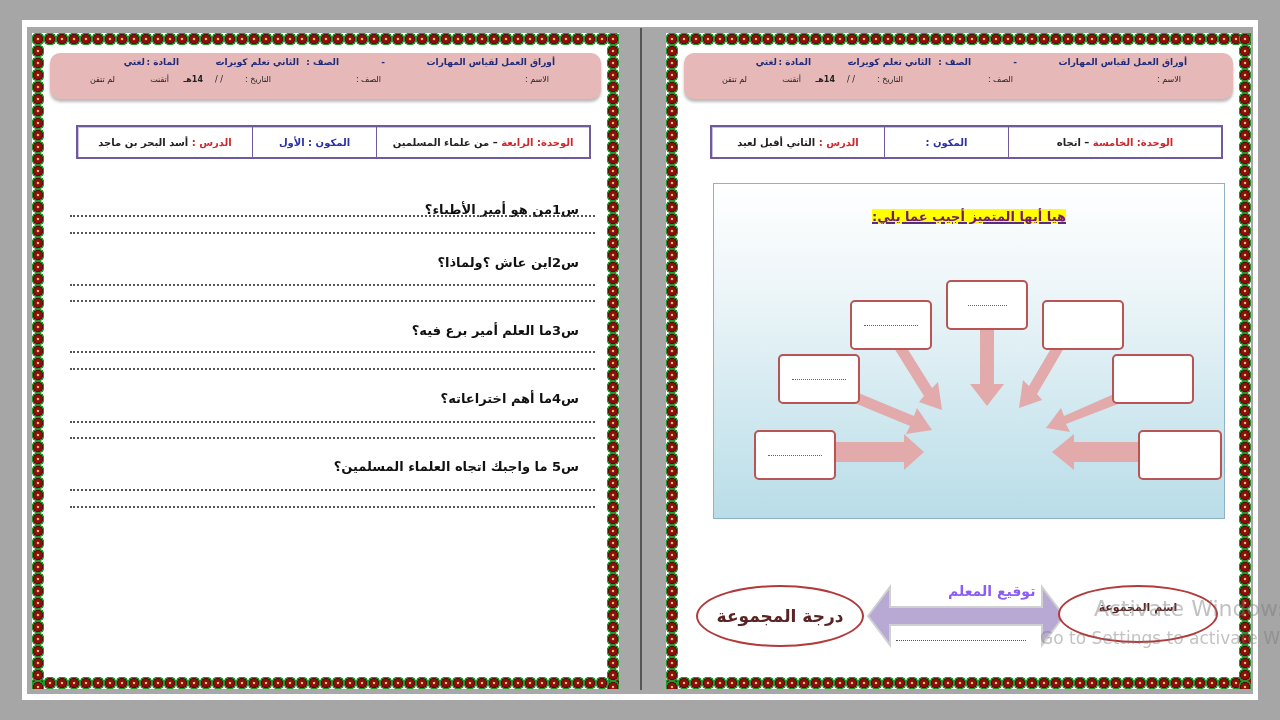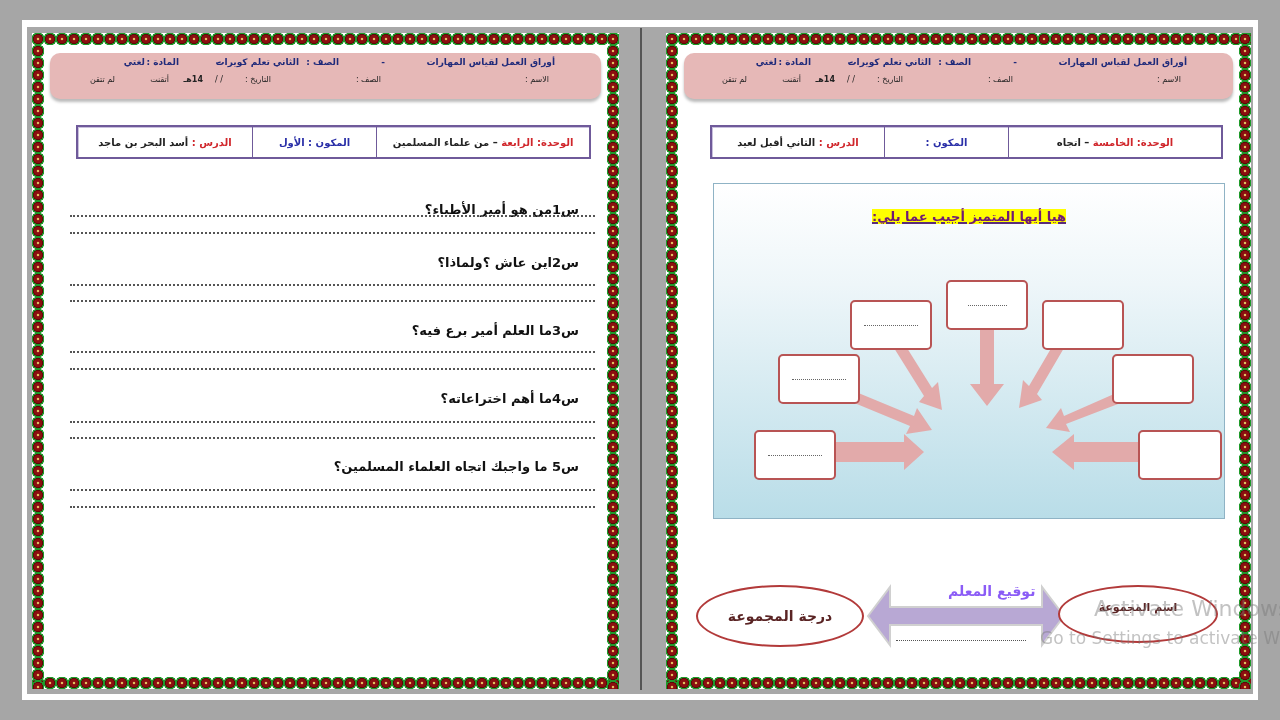--- a/index.html
+++ b/index.html
@@ -39,21 +39,21 @@
   
   .activity{position:absolute;left:47px;right:26px;top:150px;height:334px;border:1px solid #8fb3c5;background:linear-gradient(#ffffff 0%,#eef6f9 30%,#b9dde8 100%);}
   .act-title{position:absolute;left:0;right:0;top:22px;text-align:center;direction:rtl;}
   .act-title span{background:#ffff00;color:#701a75;font-weight:bold;font-size:13px;text-decoration:underline;text-decoration-color:#5a2c7a;text-decoration-thickness:2px;}
   .act-instr{position:absolute;left:0;right:0;top:40px;text-align:center;color:#e02020;font-weight:bold;font-size:13px;direction:rtl;}
   .diagram{position:absolute;left:0;top:0;width:512px;height:334px;}
   .box{position:absolute;background:#fff;border:2px solid #b85454;border-radius:5px;box-sizing:border-box;display:flex;align-items:center;justify-content:center;}
   .box .dl{width:70%;border-top:1px dotted #666;}
   .center{position:absolute;left:216px;top:228px;width:116px;height:88px;border:2px solid #b85454;border-radius:50%;background:#fff;box-sizing:border-box;display:flex;align-items:center;justify-content:center;text-align:center;font-size:11px;line-height:14px;color:#222;direction:rtl;padding:6px 14px;}
 
-  .footer-ellipse{position:absolute;border:2px solid #b23a3a;border-radius:50%;box-sizing:border-box;display:flex;align-items:center;justify-content:center;text-align:center;font-size:14px;font-weight:bold;color:#5a2424;direction:rtl;background:#fff;}
+  .footer-ellipse{position:absolute;border:2px solid #b23a3a;border-radius:50%;box-sizing:border-box;display:flex;align-items:center;justify-content:center;text-align:center;font-size:17px;font-weight:bold;color:#5a2424;direction:rtl;background:#fff;}
   .teacher-sign{position:absolute;left:248px;top:550px;font-size:14px;font-weight:bold;color:#8b5cf6;direction:rtl;margin-left:34px;}
   .sign-line{position:absolute;left:230px;top:607px;width:130px;border-top:1px dotted #555;}
   .watermark{position:absolute;font-size:22px;color:rgba(120,120,120,0.45);white-space:nowrap;}
 </style>
 </head>
 <body>
 
 <div class="slide"></div>
 <div class="frame"></div>
 <div class="inner"></div>

